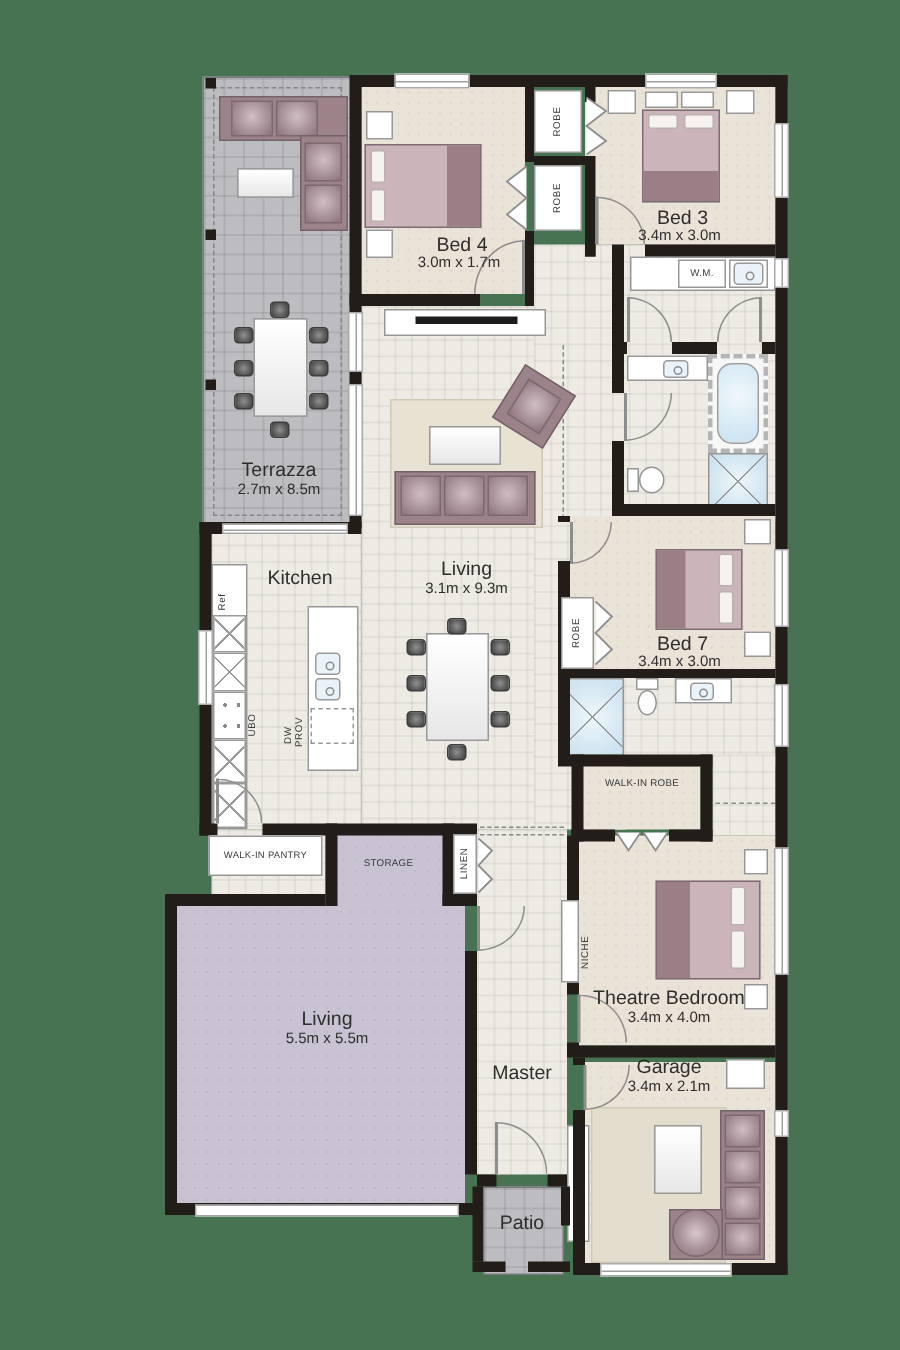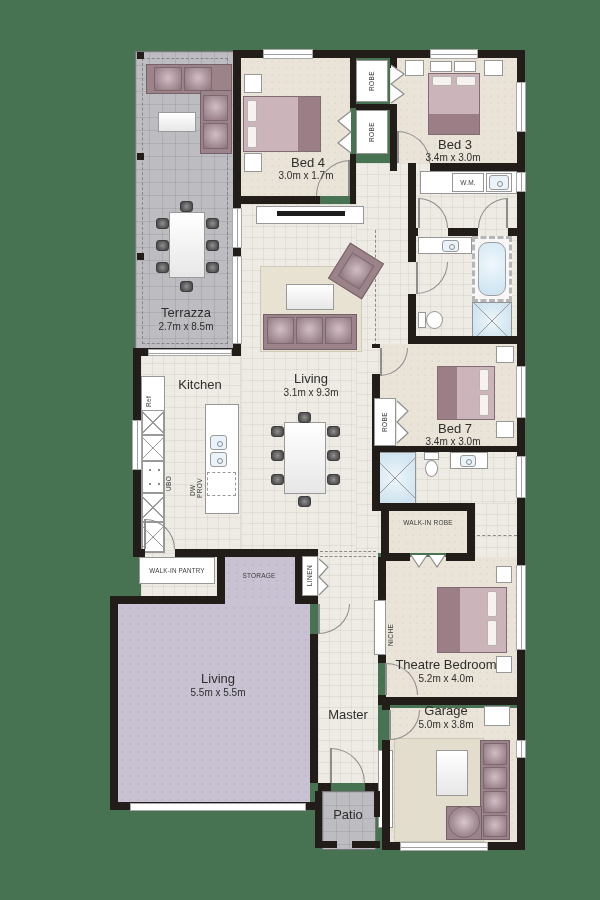--- a/index.html
+++ b/index.html
@@ -331,21 +331,21 @@
   <div class="room-label" style="left:308px;top:156px;">Bed 4</div>
   <div class="dims" style="left:306px;top:170px;">3.0m x 1.7m</div>
   <div class="room-label" style="left:455px;top:138px;">Bed 3</div>
   <div class="dims" style="left:453px;top:152px;">3.4m x 3.0m</div>
   <div class="room-label" style="left:311px;top:372px;">Living</div>
   <div class="dims" style="left:311px;top:387px;">3.1m x 9.3m</div>
   <div class="room-label" style="left:200px;top:378px;">Kitchen</div>
   <div class="room-label" style="left:455px;top:422px;">Bed 7</div>
   <div class="dims" style="left:453px;top:436px;">3.4m x 3.0m</div>
   <div class="room-label" style="left:446px;top:658px;">Theatre Bedroom</div>
-  <div class="dims" style="left:446px;top:673px;">5.2m x 4.0m</div>
+  <div class="dims" style="left:446px;top:673px;">3.4m x 4.0m</div>
   <div class="room-label" style="left:218px;top:672px;">Living</div>
   <div class="dims" style="left:218px;top:687px;">5.5m x 5.5m</div>
   <div class="room-label" style="left:446px;top:704px;">Garage</div>
-  <div class="dims" style="left:446px;top:719px;">5.0m x 3.8m</div>
+  <div class="dims" style="left:446px;top:719px;">3.4m x 2.1m</div>
   <div class="room-label" style="left:348px;top:708px;">Master</div>
   <div class="room-label" style="left:348px;top:808px;">Patio</div>
 
 </div>
 
 </body></html>

